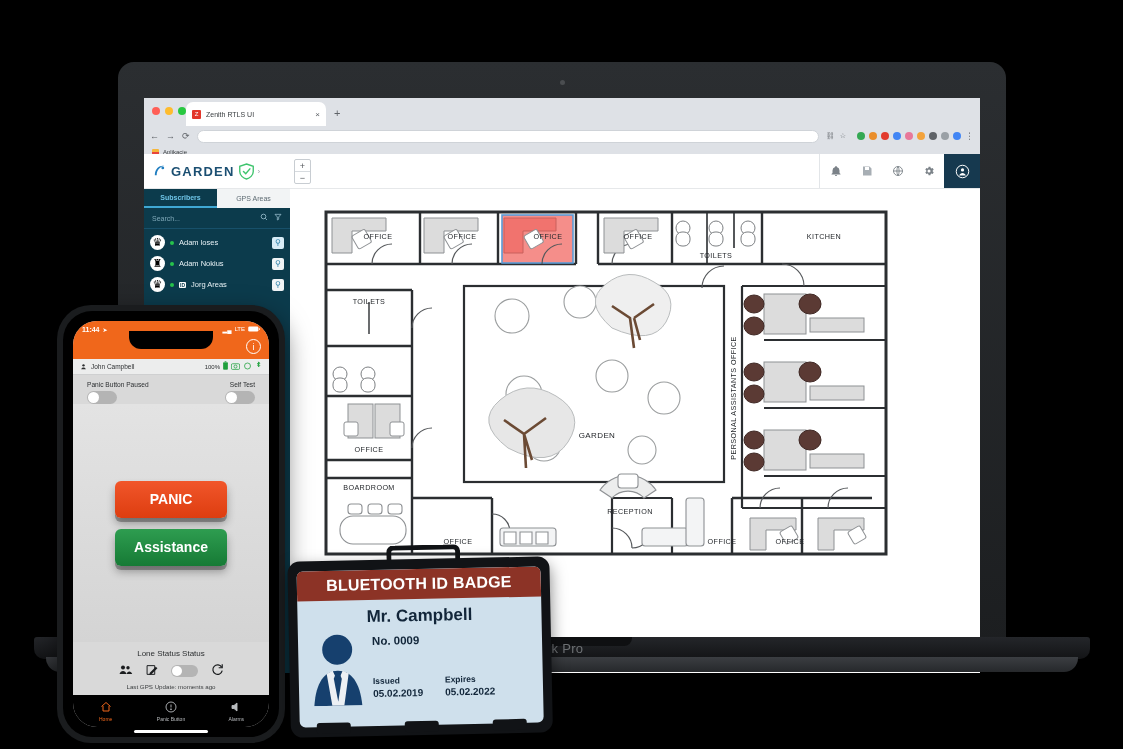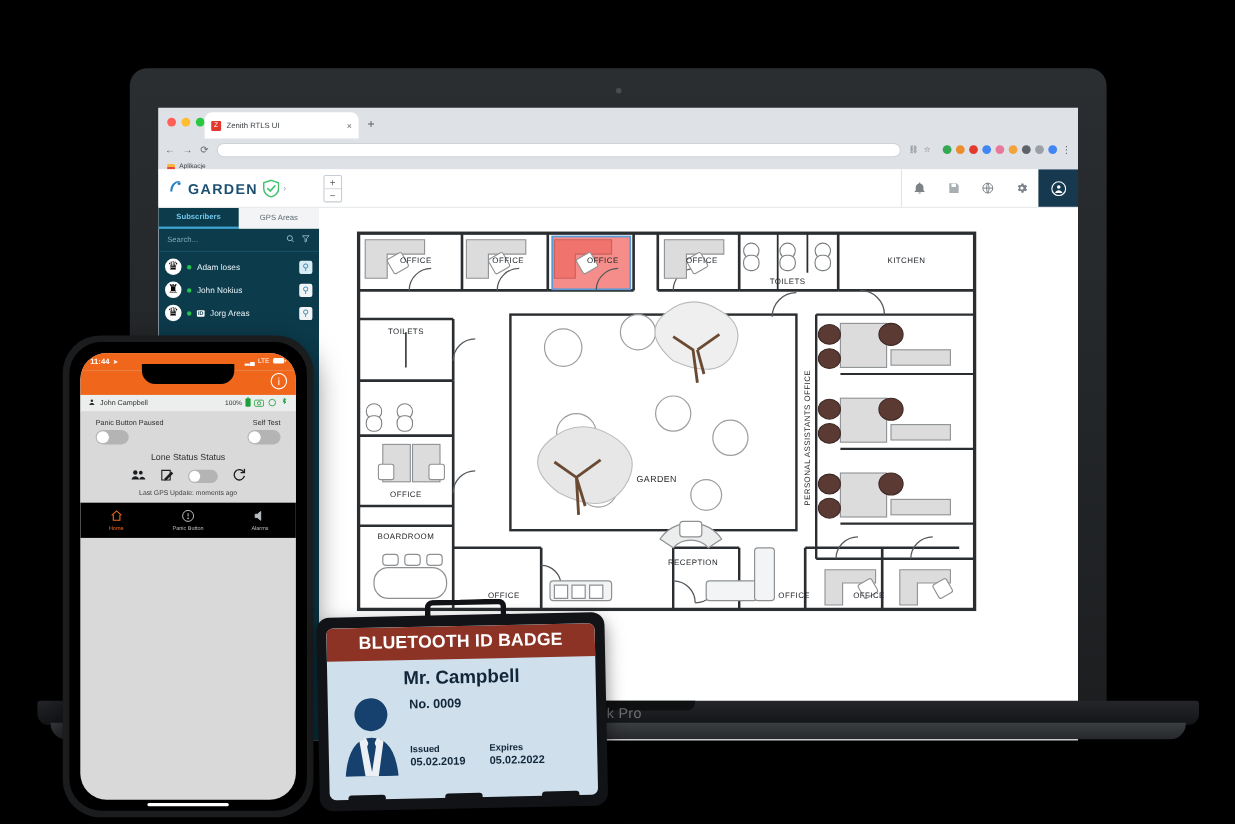--- a/index.html
+++ b/index.html
@@ -296,21 +296,21 @@
           <div class="subs">
             <div class="subrow">
               <span class="avatar">♛</span>
               <span class="dot"></span>
               <span class="sname">Adam loses</span>
               <span class="sact hl">⚲</span>
             </div>
             <div class="subrow">
               <span class="avatar">♜</span>
               <span class="dot"></span>
-              <span class="sname">John Nokius</span>
+              <span class="sname">Adam Nokius</span>
               <span class="sact">⚲</span>
             </div>
             <div class="subrow">
               <span class="avatar">♛</span>
               <span class="dot"></span>
               <span class="bdg">ID</span>
               <span class="sname">Jorg Areas</span>
               <span class="sact">⚲</span>
             </div>
           </div>
@@ -554,20 +554,24 @@
               </div>
           </div>
           <div class="tgl right">
             <span class="tgllab">Self Test</span>
             <div class="switch">
                 <span class="knob"></span>
               </div>
           </div>
         </div>
 
+        <div class="pmid">
+          <div class="bigbtn panic">PANIC</div>
+          <div class="bigbtn assist">Assistance</div>
+        </div>
 
         <div class="plw">
           <div class="plwtitle">Lone Status Status</div>
           <div class="plwicons">
             <span>
               <svg width="14" height="11" viewBox="0 0 28 20" fill="#1b1d1f">
                   <circle cx="8" cy="6" r="4"></circle>
                   <circle cx="18" cy="6.5" r="3.4"></circle>
                   <path d="M1 19c1.2-4 4-6 7-6s5.8 2 7 6z"></path>
                   <path d="M15 19c1-3.4 3.2-5.2 5.6-5.2S25.4 15.6 26.4 19z"></path>

